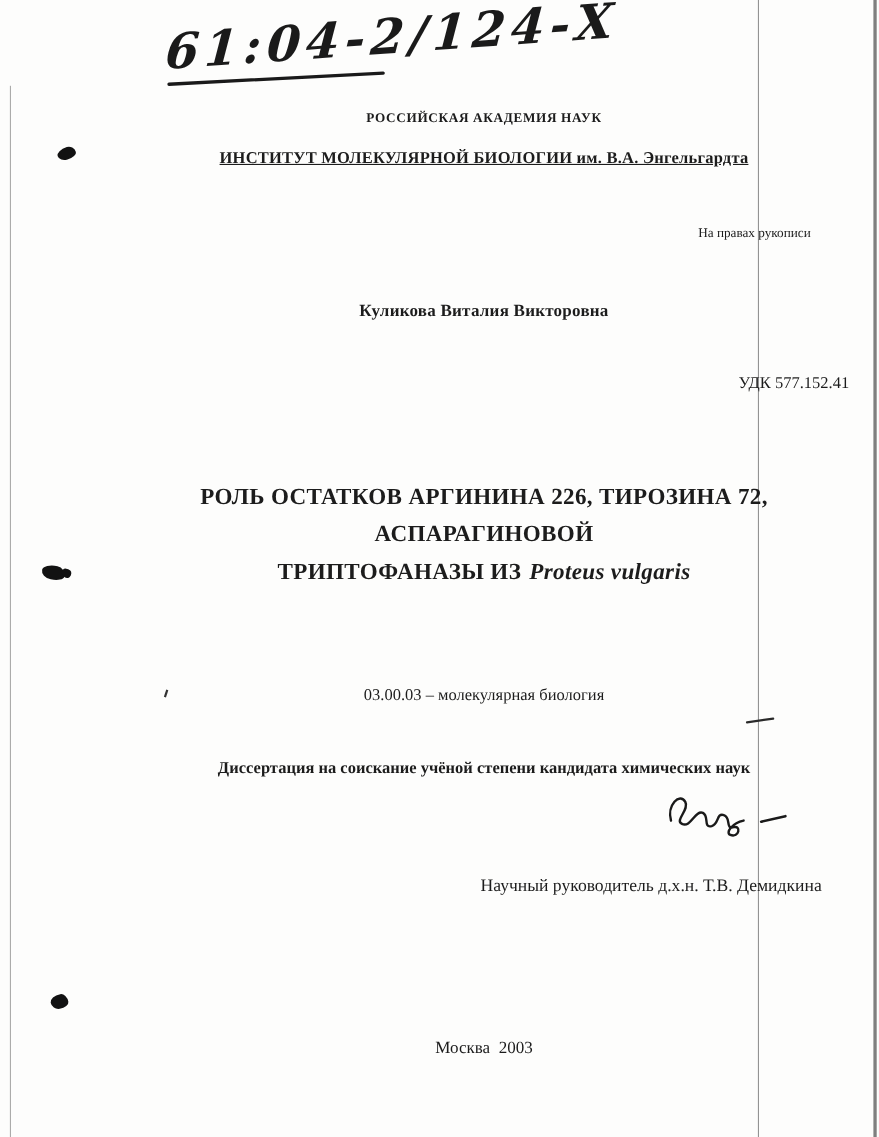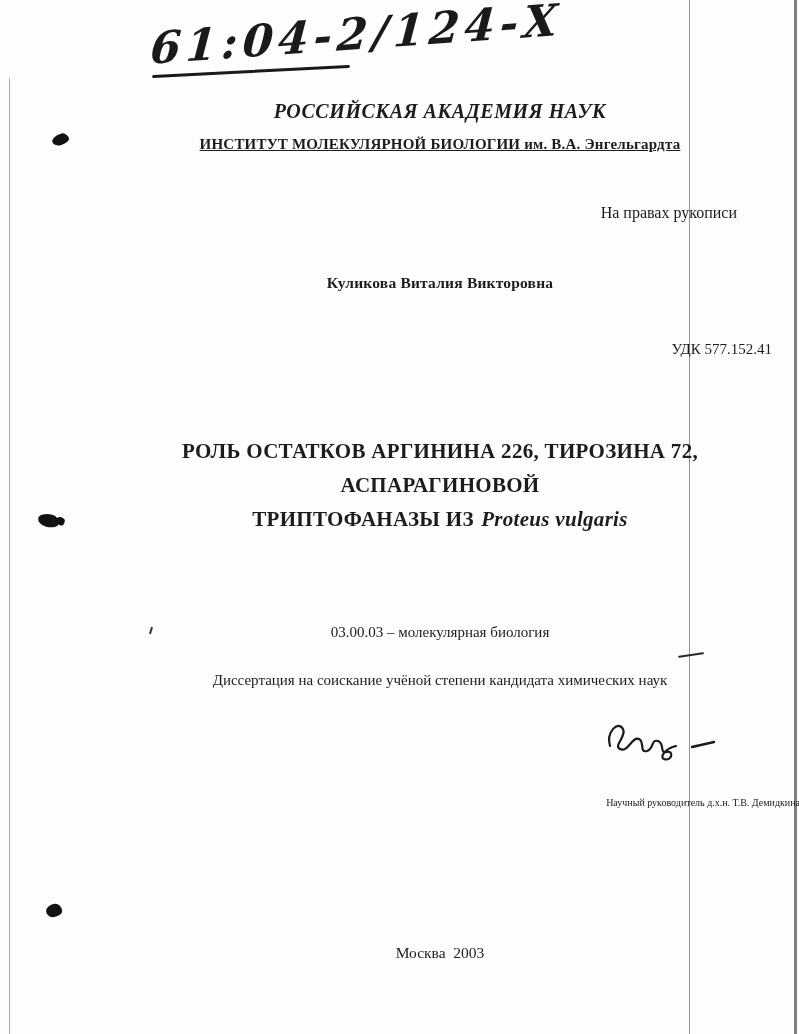--- a/index.html
+++ b/index.html
@@ -62,35 +62,35 @@
   }
   .catalog-underline {
     left: 152px; top: 70px; width: 198px; height: 3px;
     background: #1a1a1a; transform: rotate(-3deg); border-radius: 2px;
   }
 
   
   .cblock { left: 80px; width: 720px; text-align: center; }
   .rblock { left: 80px; width: 720px; text-align: right; }
 
-  .academy      { top: 100px; font-weight: bold; font-size: 20px; letter-spacing: 0.6px; font-style: italic; }
+  .academy      { top: 100px; font-weight: bold; font-size: 12px; letter-spacing: 0.6px; }
   .institute    { top: 136px; font-weight: bold; font-size: 15px; letter-spacing: 0.2px; text-decoration: underline; }
-  .manuscript   { top: 204px; font-size: 16px; padding-right: 63px; box-sizing: border-box; }
+  .manuscript   { top: 204px; font-size: 12px; padding-right: 63px; box-sizing: border-box; }
   .author       { top: 274px; font-weight: bold; font-size: 15.5px; letter-spacing: 0.2px; }
   .udk          { top: 341px; font-size: 15px; padding-right: 28px; box-sizing: border-box; }
 
   .title {
     top: 434px; font-weight: bold; font-size: 21px;
     line-height: 34px; letter-spacing: 0.3px;
   }
   .title .species { font-style: italic; margin-left: 0.35em; }
 
   .specialty    { top: 624px; font-size: 15px; }
-  .dissertation { top: 672px; font-size: 15px; }
-  .supervisor   { top: 797px; font-size: 10px; box-sizing: border-box; }
+  .dissertation { top: 691px; font-size: 15px; font-weight: bold; }
+  .supervisor   { top: 797px; font-size: 16px; padding-right: 53px; box-sizing: border-box; }
   .cityyear     { top: 944px; font-size: 15.5px; white-space: pre; }
 
   .signature-wrap { left: 596px; top: 710px; width: 124px; height: 56px; }
 </style>
 </head>
 <body>
 
 <div class="page">
 
   <div class="abs left-edge-line"></div>

